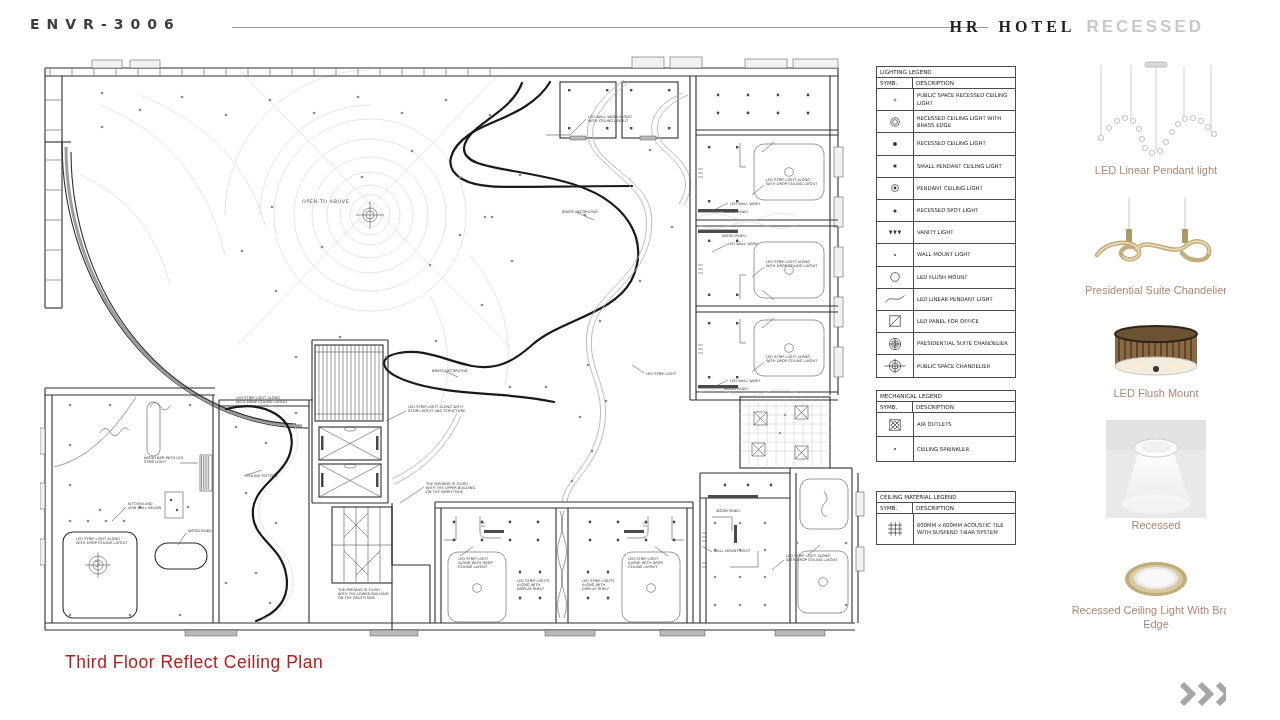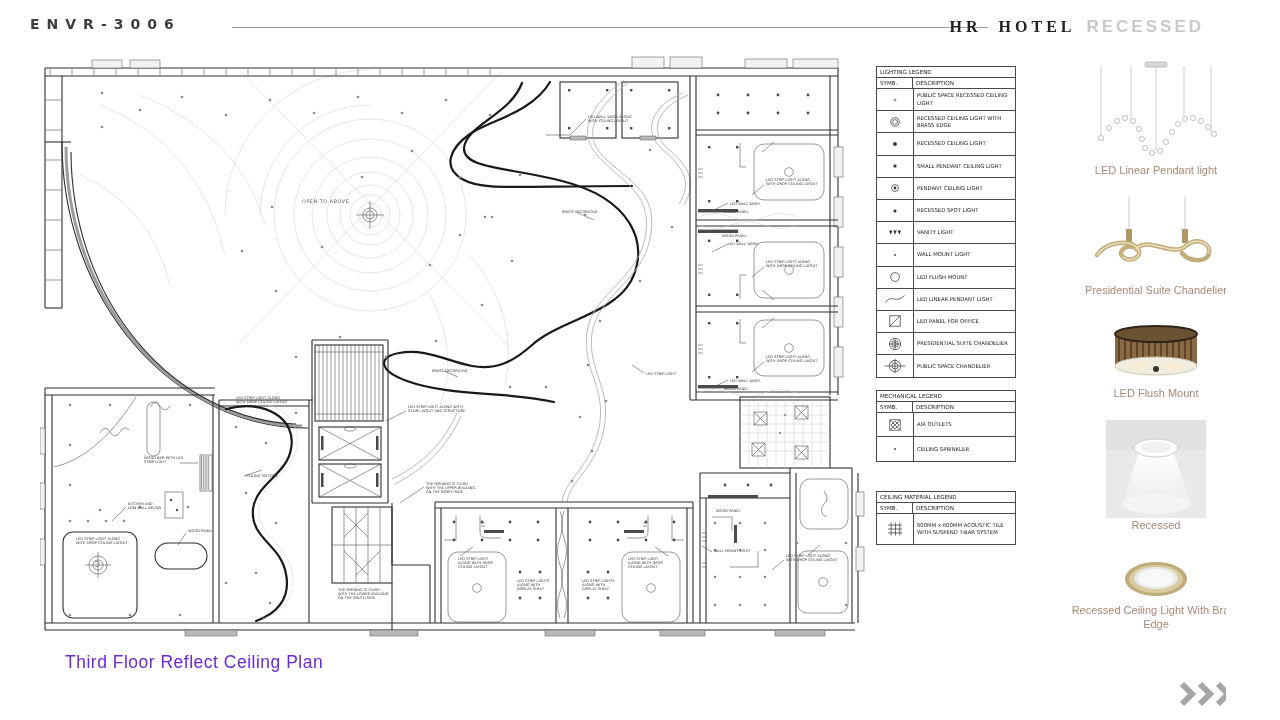--- a/index.html
+++ b/index.html
@@ -38,21 +38,21 @@
   .legend .sym{width:36px;border-right:1px solid #4a4a4a;display:flex;align-items:center;justify-content:center;}
   .legend .desc{flex:1;padding:2px 3px;font-size:5.3px;line-height:1.35;display:flex;align-items:center;}
   #legend-mechanical{margin-top:12px;}
   #legend-ceiling{margin-top:29px;}
   
   #products{position:absolute;left:1065px;top:58px;width:182px;}
   .product{text-align:center;}
   .product .cap{font-size:11px;color:#a98878;margin-top:1px;line-height:1.25;}
   .product svg{display:block;margin:0 auto;}
   
-  #title{position:absolute;left:65px;top:652px;font-size:17.5px;color:#6d28d9;letter-spacing:.5px;}
+  #title{position:absolute;left:65px;top:652px;font-size:17.5px;color:#b91c1c;letter-spacing:.5px;}
   #arrows{position:absolute;left:1178px;top:681px;cursor:pointer;}
 </style>
 </head>
 <body>
 
 <div id="slide">
 
   <div id="logo">ENVR-3006</div>
   <div id="hline"></div>
   <div id="brandbox">

